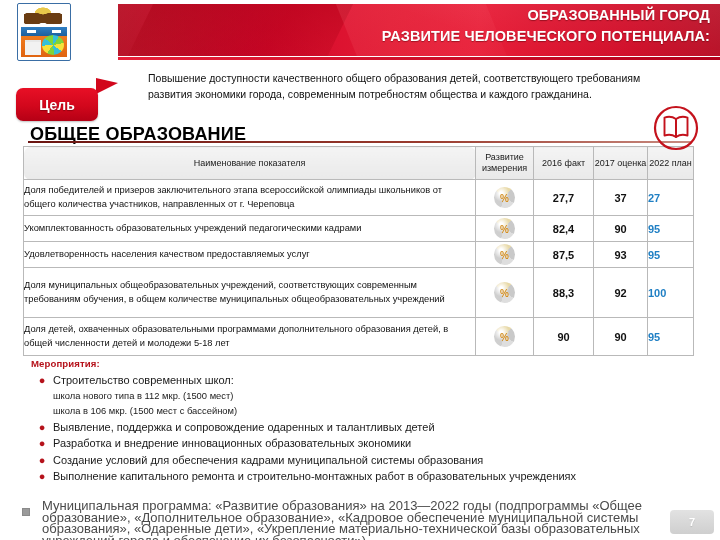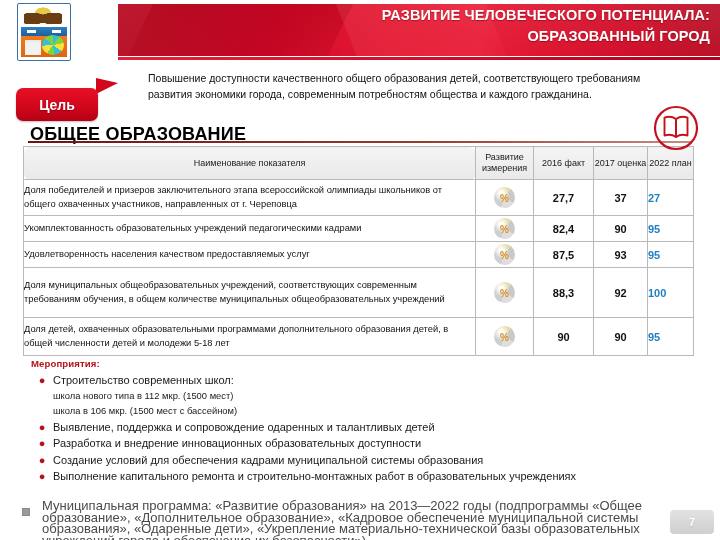--- a/index.html
+++ b/index.html
@@ -353,22 +353,22 @@
     font-weight: bold;
     text-shadow: 0 1px 1px rgba(0,0,0,0.12);
   }
 </style>
 </head>
 <body>
 
 <div class="header">
   <div class="header-band"></div>
   <div class="header-title">
+    <div>ОБРАЗОВАННЫЙ ГОРОД</div>
     <div>РАЗВИТИЕ ЧЕЛОВЕЧЕСКОГО ПОТЕНЦИАЛА:</div>
-    <div>ОБРАЗОВАННЫЙ ГОРОД</div>
   </div>
   <div class="header-underline"></div>
 
   <div class="crest">
     <div class="crest-shield">
       <div class="crest-top"></div>
       <div class="crest-bears"></div>
       <div class="crest-bar"></div>
       <div class="crest-bottom">
         <div class="crest-bldg"></div>
@@ -408,21 +408,21 @@
     <tr>
       <th class="th-name">Наименование показателя</th>
       <th class="th-unit">Развитие измерения</th>
       <th>2016 факт</th>
       <th>2017 оценка</th>
       <th class="th-plan">2022 план</th>
     </tr>
   </thead>
   <tbody>
     <tr style="height:36px">
-      <td class="cell-name">Доля победителей и призеров заключительного этапа всероссийской олимпиады школьников от общего охваченных участников, направленных от г. Череповца</td>
+      <td class="cell-name">Доля победителей и призеров заключительного этапа всероссийской олимпиады школьников от общего количества участников, направленных от г. Череповца</td>
       <td class="cell-unit"><span class="pct-icon"></span></td>
       <td class="cell-num">27,7</td>
       <td class="cell-num">37</td>
       <td class="cell-plan">27</td>
     </tr>
     <tr style="height:26px">
       <td class="cell-name">Укомплектованность образовательных учреждений педагогическими кадрами</td>
       <td class="cell-unit"><span class="pct-icon"></span></td>
       <td class="cell-num">82,4</td>
       <td class="cell-num">90</td>
@@ -467,21 +467,21 @@
   <div class="m-item">
     <div class="m-bullet">●</div>
     <div class="m-body">
       <div class="m-text">Выявление, поддержка и сопровождение одаренных и талантливых детей</div>
     </div>
   </div>
 
   <div class="m-item">
     <div class="m-bullet">●</div>
     <div class="m-body">
-      <div class="m-text">Разработка и внедрение инновационных образовательных доступности</div>
+      <div class="m-text">Разработка и внедрение инновационных образовательных экономики</div>
     </div>
   </div>
 
   <div class="m-item">
     <div class="m-bullet">●</div>
     <div class="m-body">
       <div class="m-text">Создание условий для обеспечения кадрами муниципальной системы образования</div>
     </div>
   </div>
 

